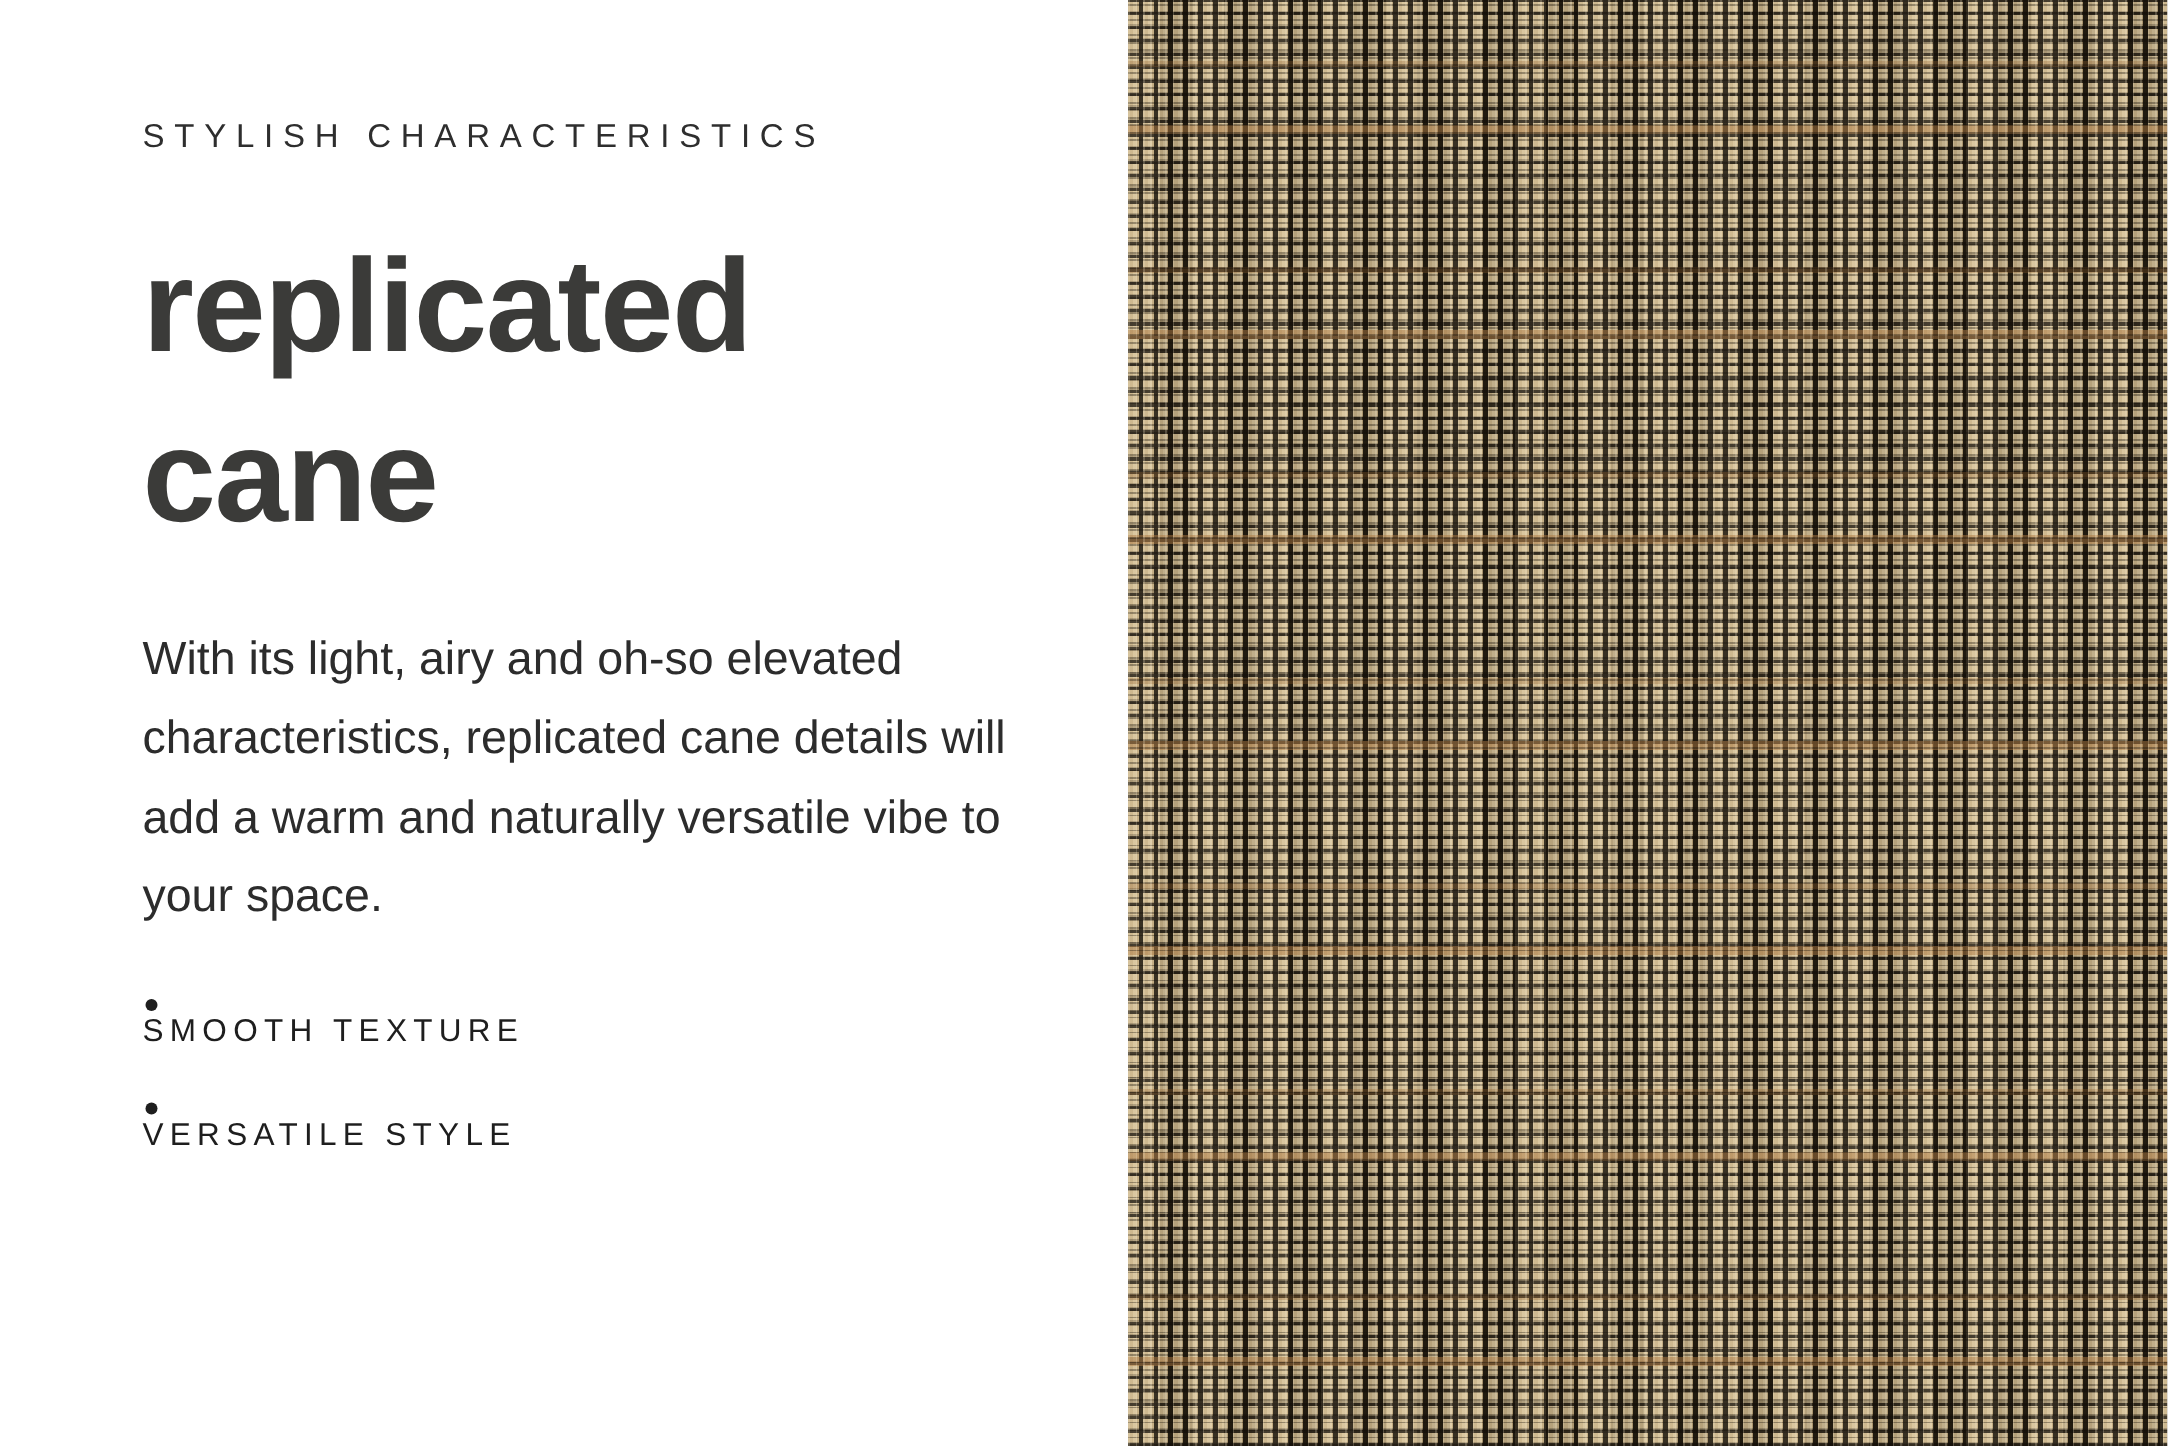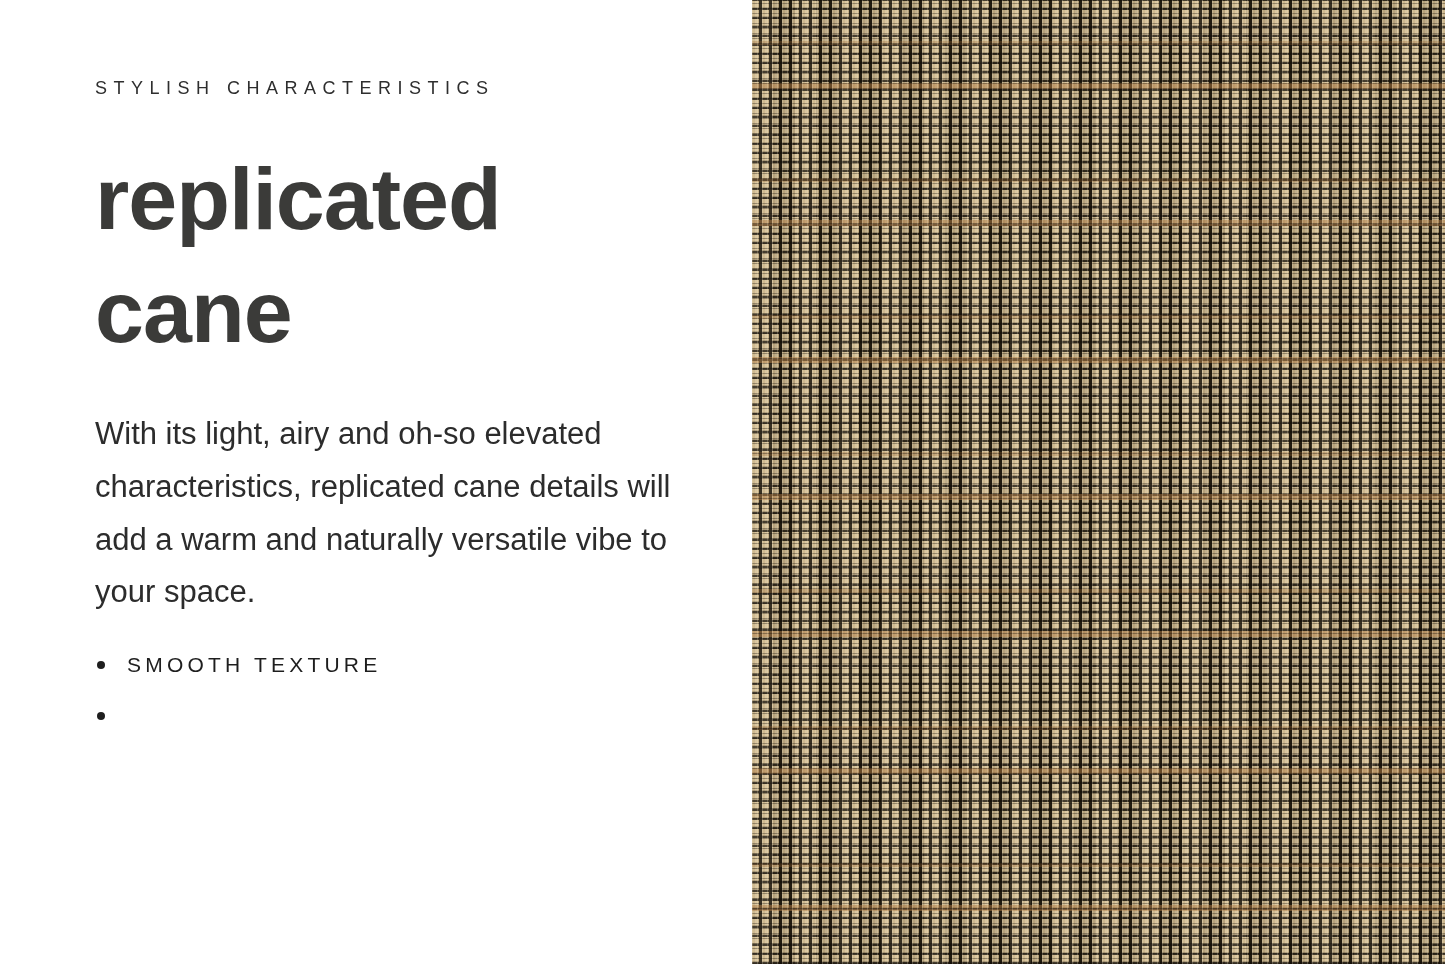--- a/index.html
+++ b/index.html
@@ -20,21 +20,21 @@
   
   .content {
     position: absolute;
     left: 95px;
     top: 0;
     width: 620px;
   }
 
   .eyebrow {
     margin-top: 78px;
-    font-size: 18px;
+    font-size: 22px;
     font-weight: 400;
     letter-spacing: 6.5px;
     color: #2e2e2e;
     white-space: nowrap;
   }
 
   .title {
     margin-top: 44px;
     max-width: 500px;
     font-size: 88px;
@@ -59,20 +59,21 @@
 
   .feature-list li {
     display: flex;
     align-items: flex-start;
     margin-bottom: 22px;
     max-width: 480px;
     font-size: 21px;
     line-height: 1.38;
     letter-spacing: 4.2px;
     color: #1e1e1e;
+    flex-direction: column;
   }
 
   .bullet-dot {
     flex: 0 0 auto;
     width: 8px;
     height: 8px;
     margin: 10px 22px 0 2px;
     border-radius: 50%;
     background: #1e1e1e;
   }
@@ -131,20 +132,21 @@
 
     <p class="description">With its light, airy and oh-so elevated characteristics, replicated cane details will add a warm and naturally versatile vibe to your space.</p>
 
     <ul class="feature-list">
       <li>
         <span class="bullet-dot"></span>
         <span>SMOOTH TEXTURE</span>
       </li>
       <li>
         <span class="bullet-dot"></span>
+        <span>VERSATILE STYLE</span>
       </li>
     </ul>
 
   </div>
 
   <div class="texture"></div>
 
 </div>
 
 </body></html>

